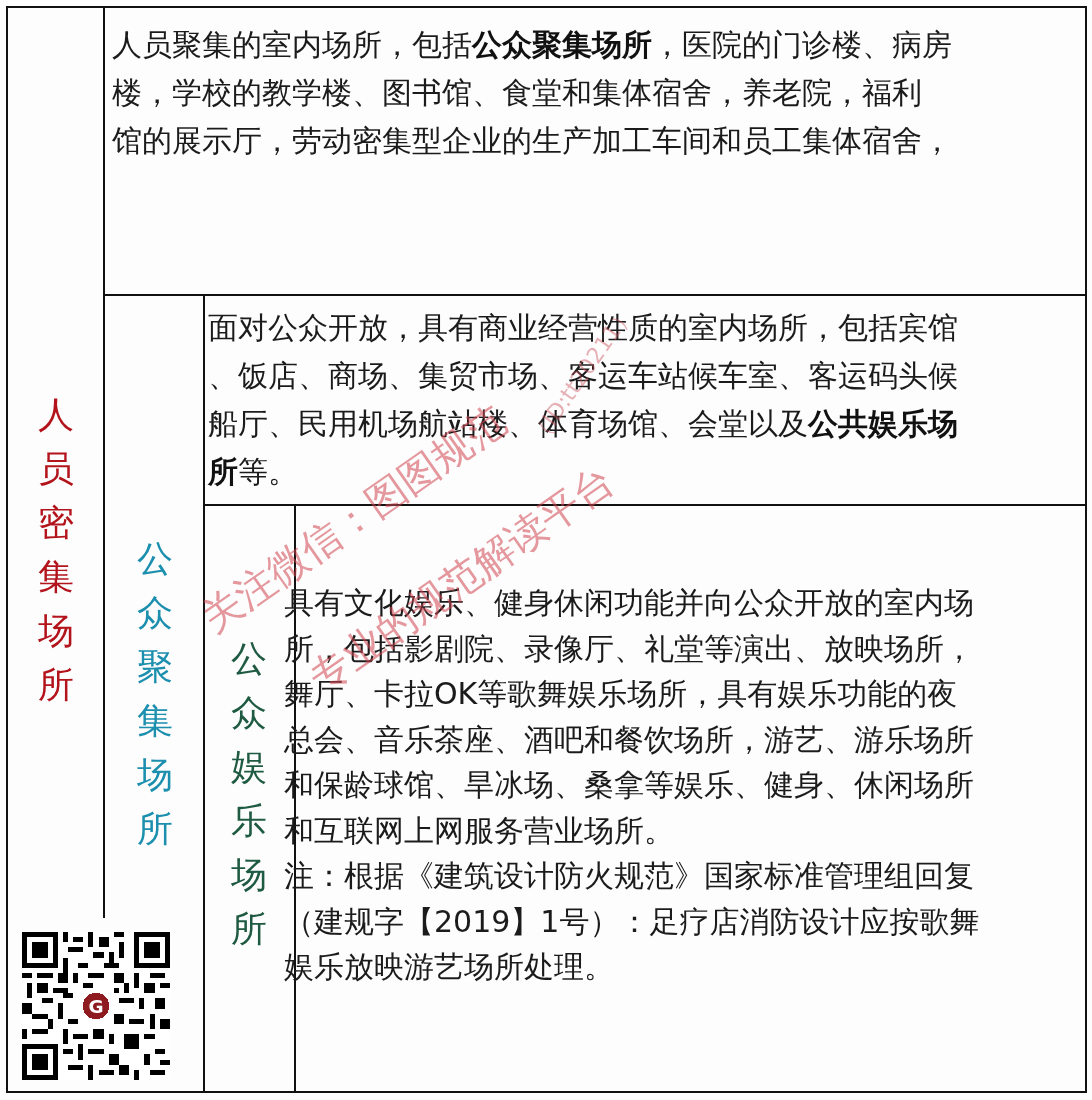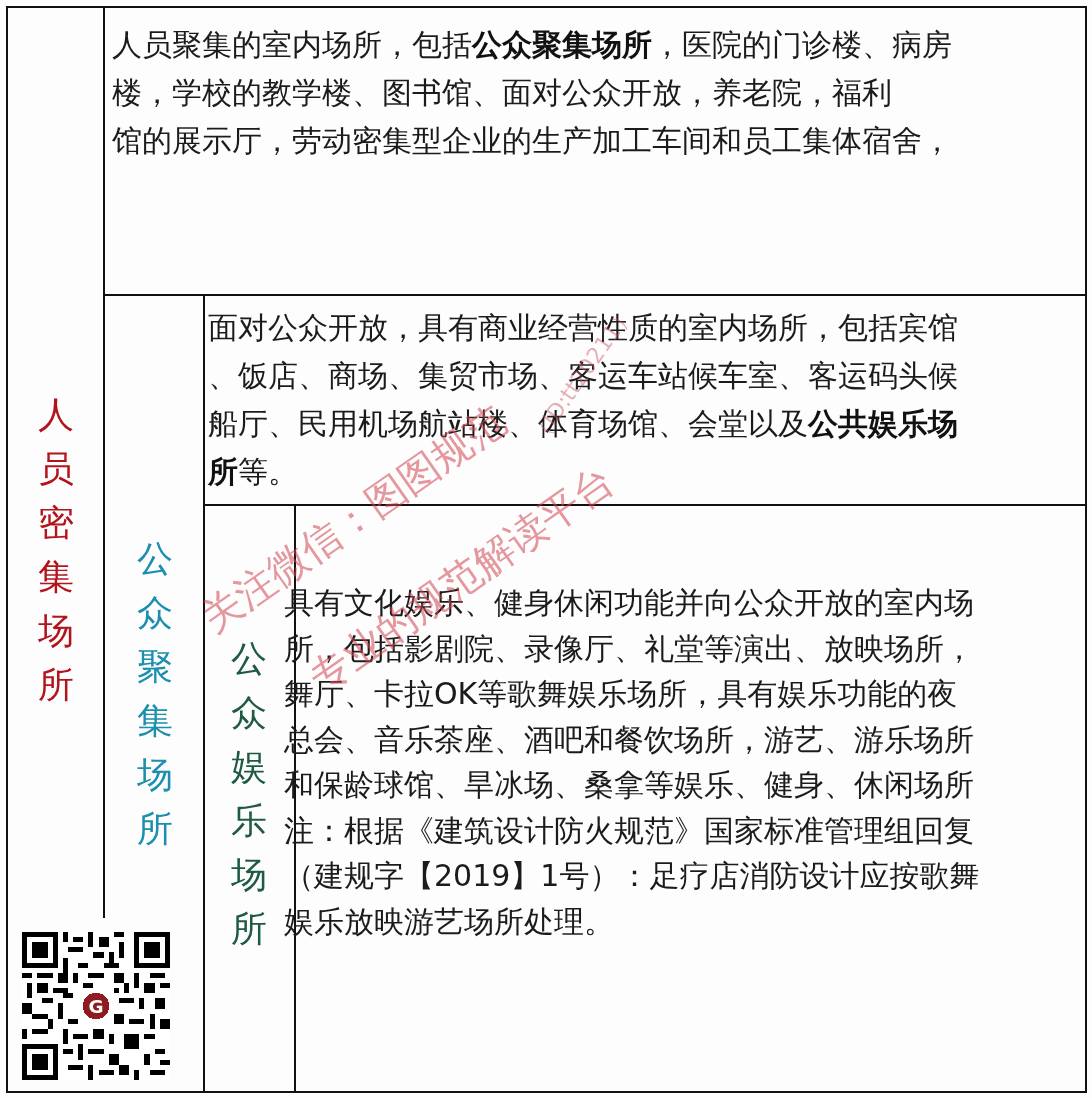--- a/index.html
+++ b/index.html
@@ -116,37 +116,38 @@
     <span>公</span>
     <span>众</span>
     <span>娱</span>
     <span>乐</span>
     <span>场</span>
     <span>所</span>
   </div>
 
   <div class="cell-text" style="left:112px; top:21px; width:970px;">
     <div><span>人员聚集的室内场所，包括</span><b>公众聚集场所</b><span>，医院的门诊楼、病房</span></div>
-    <div><span>楼，学校的教学楼、图书馆、面对公众开放，养老院，福利</span></div>
+    <div><span>楼，学校的教学楼、图书馆、食堂和集体宿舍，养老院，福利</span></div>
     <div><span>馆的展示厅，劳动密集型企业的生产加工车间和员工集体宿舍，</span></div>
   </div>
 
   <div class="cell-text" style="left:208px; top:304px; width:876px;font-family:Liberation Serif, serif;">
     <div><span>面对公众开放，具有商业经营性质的室内场所，包括宾馆</span></div>
     <div><span>、饭店、商场、集贸市场、客运车站候车室、客运码头候</span></div>
     <div><span>船厅、民用机场航站楼、体育场馆、会堂以及</span><b>公共娱乐场</b></div>
     <div><b>所</b><span>等。</span></div>
   </div>
 
   <div class="cell-text" style="left:284px; top:580px; width:786px; line-height:45.5px;">
     <div><span>具有文化娱乐、健身休闲功能并向公众开放的室内场</span></div>
     <div><span>所，包括影剧院、录像厅、礼堂等演出、放映场所，</span></div>
     <div><span>舞厅、卡拉OK等歌舞娱乐场所，具有娱乐功能的夜</span></div>
     <div><span>总会、音乐茶座、酒吧和餐饮场所，游艺、游乐场所</span></div>
     <div><span>和保龄球馆、旱冰场、桑拿等娱乐、健身、休闲场所</span></div>
+    <div><span>和互联网上网服务营业场所。</span></div>
     <div><span>注：根据《建筑设计防火规范》国家标准管理组回复</span></div>
     <div><span>（建规字【2019】1号）：足疗店消防设计应按歌舞</span></div>
     <div><span>娱乐放映游艺场所处理。</span></div>
   </div>
 
   <div class="watermark" style="left:222px; top:590px; transform: rotate(-35deg);">关注微信：图图规范</div>
   <div class="watermark" style="left:330px; top:650px; transform: rotate(-35deg);">专业的规范解读平台</div>
   <div class="watermark small" style="left:548px; top:420px; transform: rotate(-55deg);">（ID:tt20211）</div>
 
   <div class="qr">

